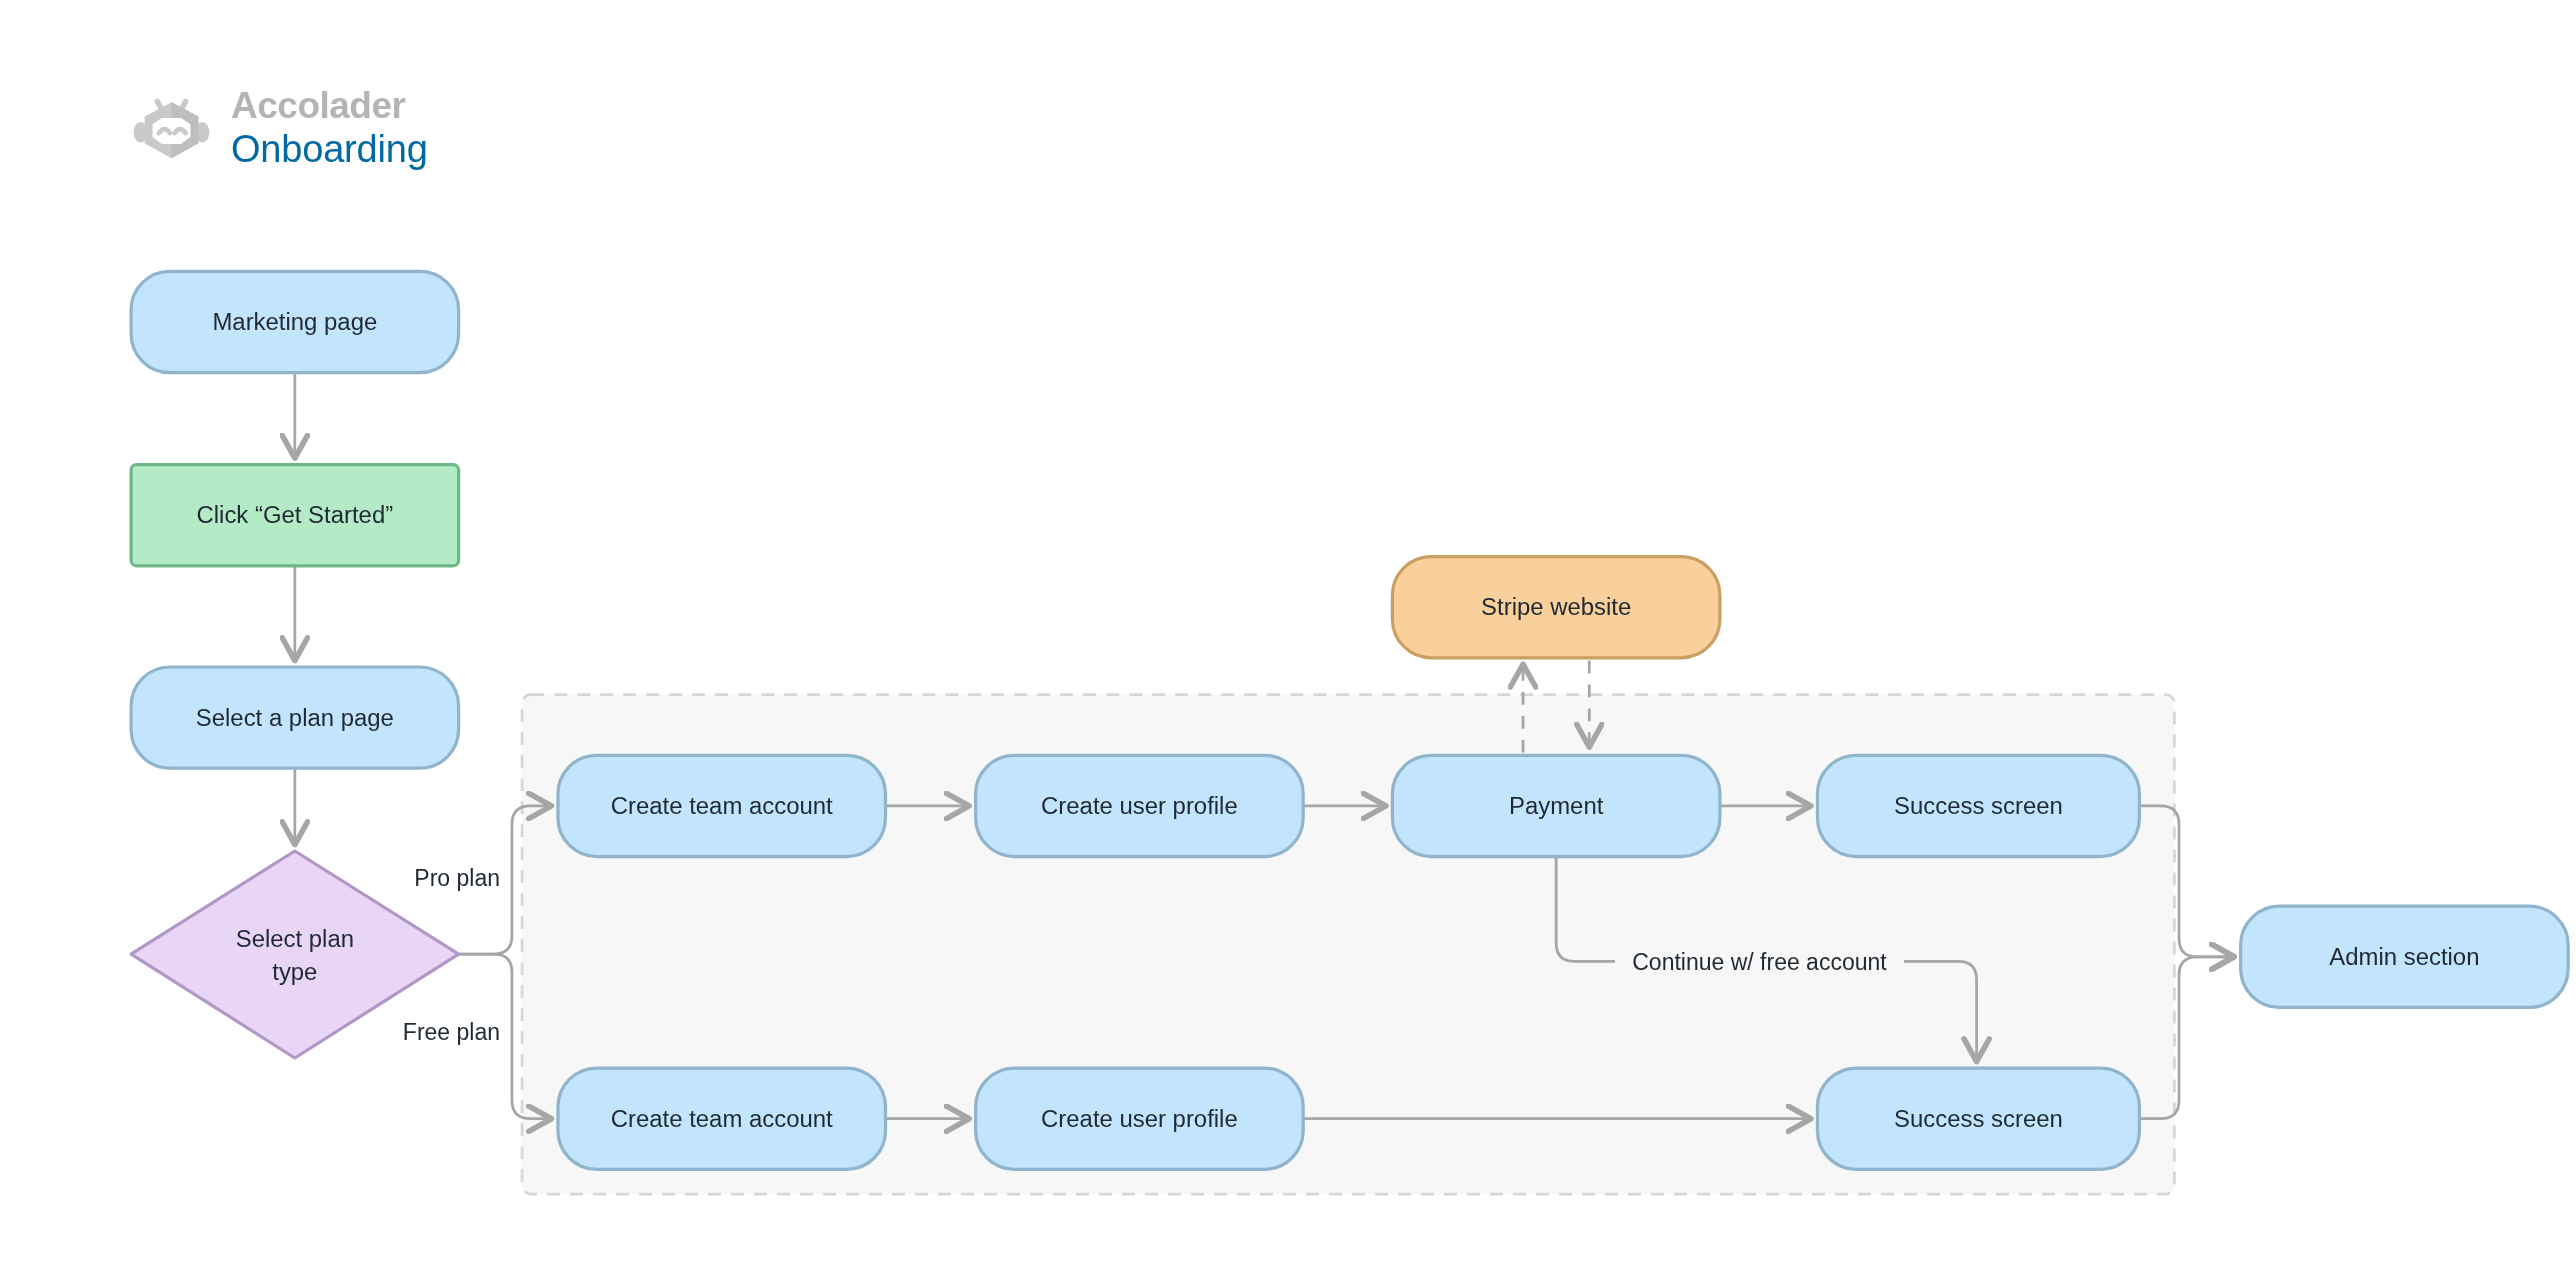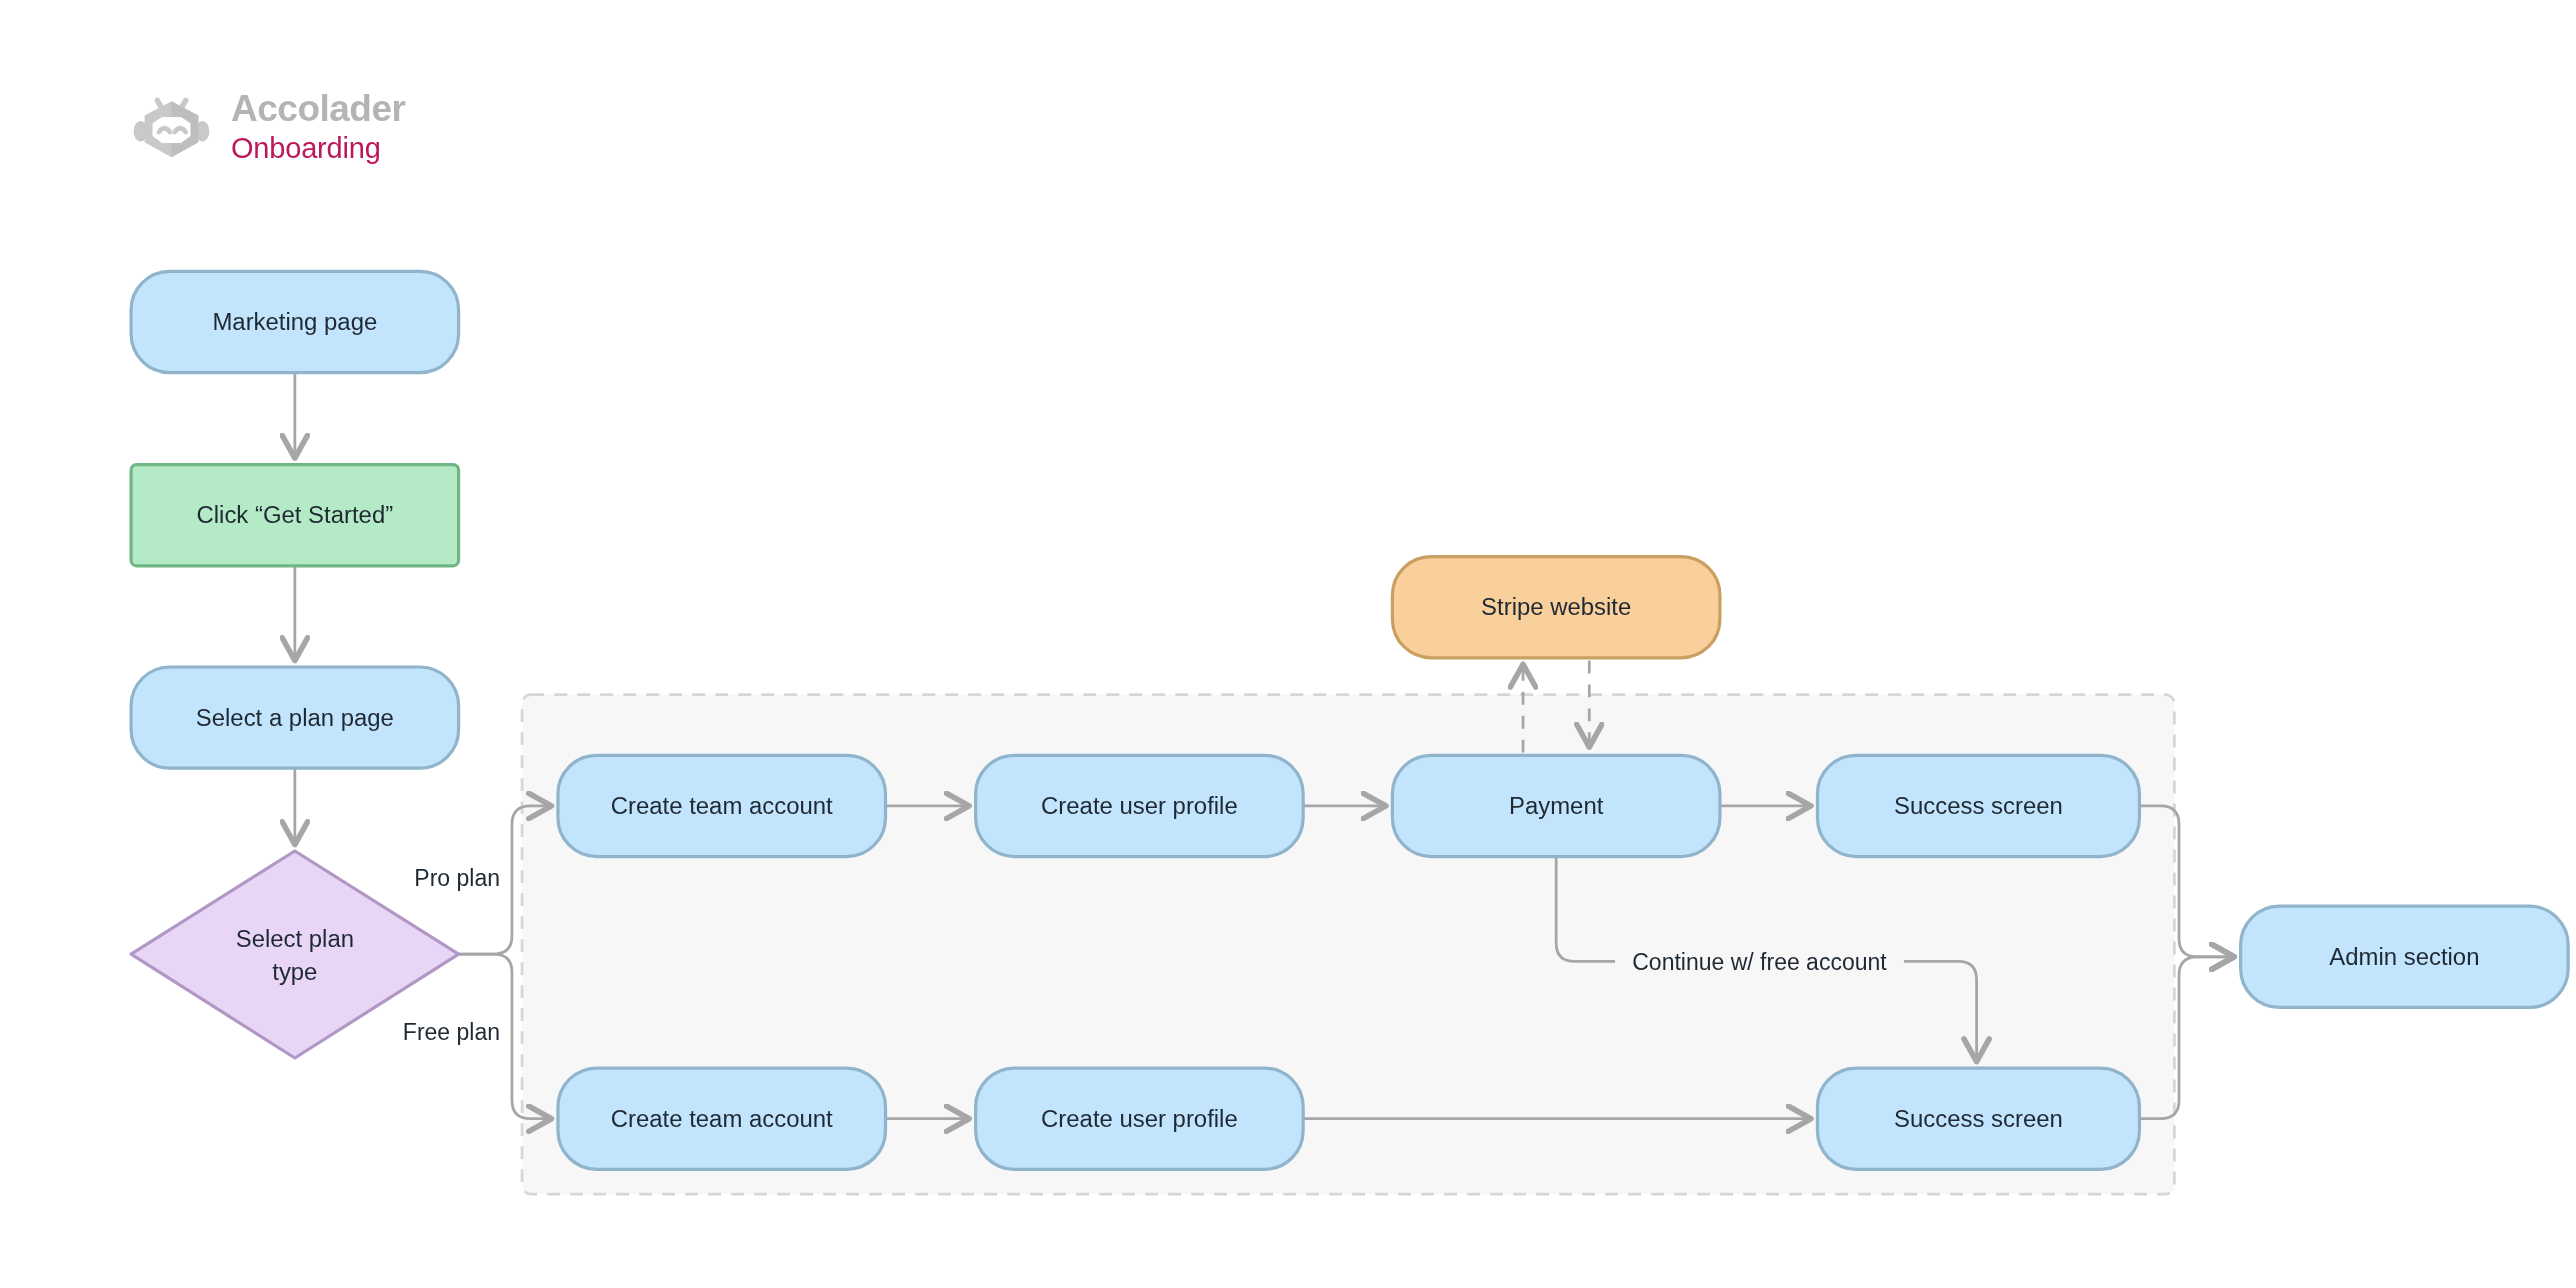--- a/index.html
+++ b/index.html
@@ -32,23 +32,23 @@
   }
   #logo-mark { width: 79px; height: 79px; display: block; }
   #logo-text { display: flex; flex-direction: column; line-height: 1; }
   #logo-title {
     font-size: 37px;
     font-weight: bold;
     color: #b4b4b4;
     letter-spacing: -0.5px;
   }
   #logo-sub {
-    font-size: 29px;
+    font-size: 38px;
     font-weight: normal;
-    color: #be185d;
+    color: #0369a1;
     margin-top: 6.4px;
     letter-spacing: -0.2px;
   }
 
   
   #diagram {
     position: absolute;
     left: 0; top: 0;
     width: 2576px;
     height: 1288px;

